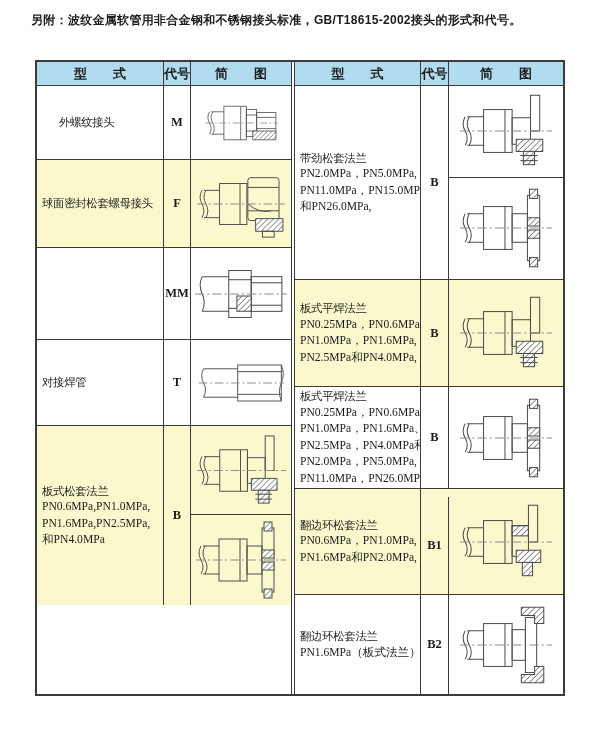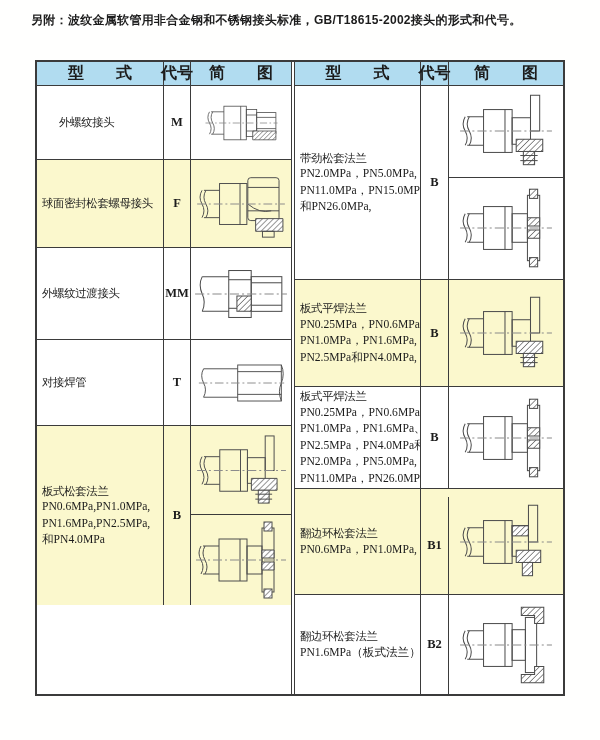--- a/index.html
+++ b/index.html
@@ -15,21 +15,21 @@
   .title{position:absolute;left:31px;top:12px;font-size:12px;font-weight:600;
     letter-spacing:.3px;white-space:nowrap}
   .tbl{position:absolute;left:35px;top:60px;width:530px;height:636px;
     border:2px solid var(--border);display:flex;background:#fff}
   .half{display:flex;flex-direction:column}
   .half.left{width:254px}
   .half.right{flex:1}
   .divider{width:4px;background:#fff;border-left:1px solid var(--border);
     border-right:1px solid var(--border)}
   .hrow{height:24px;background:var(--blue);border-bottom:1px solid var(--border);
-    display:flex;flex:none;font-weight:600;font-size:16px}
+    display:flex;flex:none;font-weight:600;font-size:13px}
   .hcell{display:flex;align-items:center;justify-content:center;white-space:nowrap}
   .hcell.t,.hcell.c{border-right:1px solid var(--border)}
   .row{display:flex;flex:none;background:#fff}
   .row.hl{background:var(--yellow)}
   .row:not(.last){border-bottom:1px solid var(--border)}
   .cell{display:flex}
   .type{flex-direction:column;justify-content:center;padding:4px 2px 4px 5px;
     border-right:1px solid var(--border);overflow:hidden}
   .tline{font-size:11.4px;line-height:16.5px;letter-spacing:-0.3px;white-space:nowrap}
   .tline.pn{font-family:"Liberation Serif","DejaVu Serif",serif;font-size:11.6px;letter-spacing:0}
@@ -111,21 +111,20 @@
     <path d="M63 55 h28 v13 h-28 z" fill="url(#hatch)"></path>
     <rect x="70" y="68" width="12" height="6"></rect>
       <line x1="3" y1="40" x2="93" y2="40" stroke="#8a8a8a" stroke-dasharray="9 3 2 3"></line>
     </g>
               </svg>
             </div>
           </div>
         </div>
         <div class="row" style="height: 92px;">
           <div class="cell type" style="width: 127px;">
-            <div class="tline">外螺纹过渡接头</div>
           </div>
           <div class="cell code" style="width: 27px;">MM</div>
           <div class="cell diag">
             <div class="sub slast" style="height: 92px;">
               <svg viewBox="0 0 96 80" style="height:82px;width:98px">
     <g stroke="#4d4d4d" fill="none" stroke-width="1">
 
     <path d="M10 23 q-4 8 0 17 q4 8 0 17"></path>
     <path d="M10 23 H36 M10 57 H36"></path>
     <rect x="36" y="17" width="22" height="46"></rect>
@@ -325,20 +324,21 @@
       <line x1="3" y1="40" x2="93" y2="40" stroke="#8a8a8a" stroke-dasharray="9 3 2 3"></line>
     </g>
               </svg>
             </div>
           </div>
         </div>
         <div class="row hl" style="height: 106px;">
           <div class="cell type" style="width: 126px;">
             <div class="tline">翻边环松套法兰</div>
             <div class="tline pn">PN0.6MPa，PN1.0MPa,</div>
+            <div class="tline pn">PN1.6MPa和PN2.0MPa,</div>
           </div>
           <div class="cell code" style="width: 28px; margin-top: 8px;">B1</div>
           <div class="cell diag">
             <div class="sub slast" style="height: 106px;">
               <svg viewBox="0 0 96 80" style="height:82px;width:98px">
     <g stroke="#4d4d4d" fill="none" stroke-width="1">
 
   <path d="M12 26 q-4 7 0 14 q4 7 0 14"></path>
   <path d="M8 26 q-4 7 0 14 q4 7 0 14"></path>
   <path d="M10 26 H26 M10 54 H26"></path>

